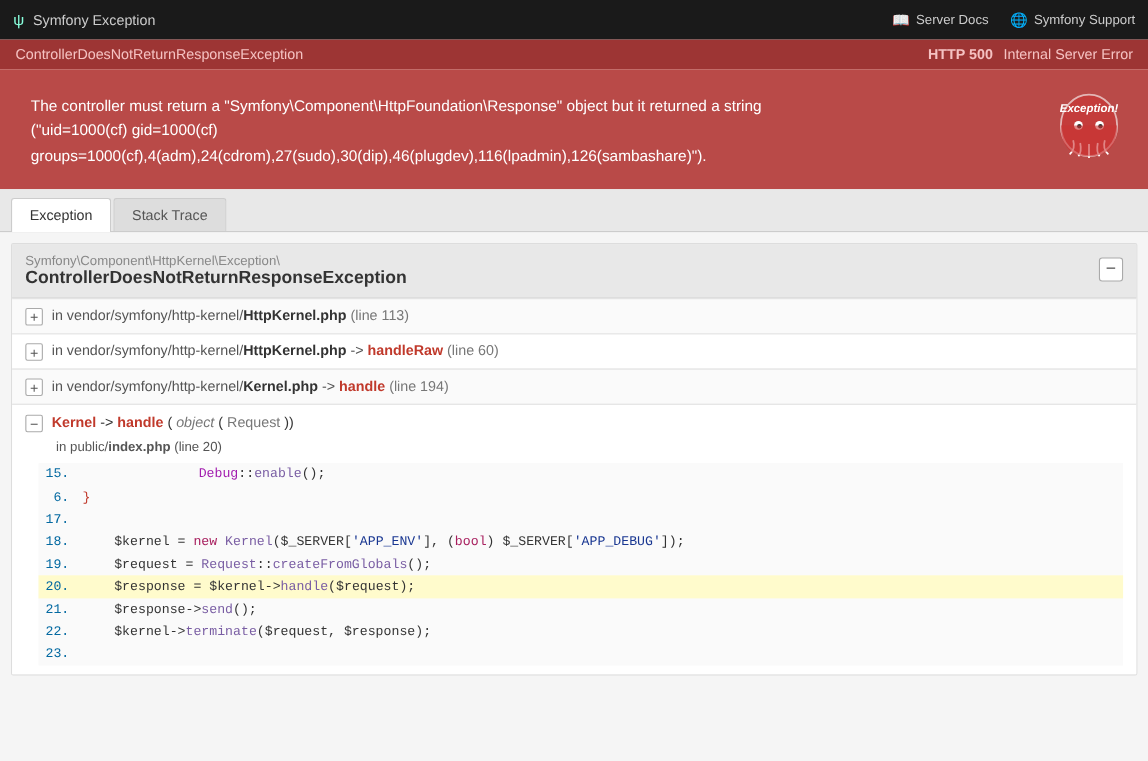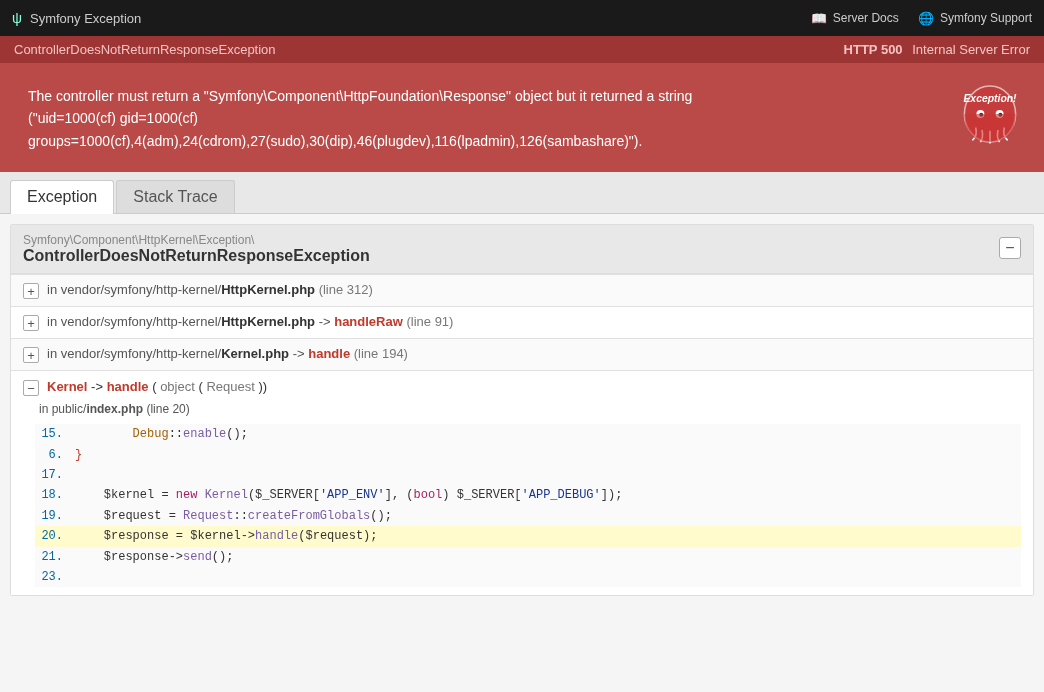--- a/index.html
+++ b/index.html
@@ -73,21 +73,21 @@
     .tabs-bar {
       background: #e8e8e8;
       border-bottom: 1px solid #ccc;
       display: flex;
       padding: 8px 10px 0;
       gap: 2px;
     }
     .tab {
       padding: 7px 16px;
       cursor: pointer;
-      font-size: 16px;
+      font-size: 13px;
       border: 1px solid #ccc;
       border-bottom: none;
       background: #ddd;
       color: #555;
       border-radius: 3px 3px 0 0;
     }
     .tab.active {
       background: #fff;
       color: #333;
       border-color: #ccc;
@@ -212,28 +212,29 @@
     .trace-fn .kernel-link {
       color: #c0392b;
       font-weight: bold;
     }
     .trace-fn .method-name {
       color: #c0392b;
       font-weight: bold;
     }
     .trace-fn .obj-type {
       color: #777;
+      font-style: italic;
     }
     .trace-fn .param-type {
       color: #777;
     }
     .trace-file-info {
       font-size: 12px;
       color: #555;
-      margin-left: 16px;
+      margin-left: 28px;
       margin-bottom: 8px;
     }
     .trace-file-info .file-bold {
       font-weight: bold;
     }
 
     
     .code-block {
       background: #fafafa;
       border: none;
@@ -326,30 +327,30 @@
       <div class="exception-class">Symfony\Component\HttpKernel\Exception\</div>
       <div class="exception-class-name">ControllerDoesNotReturnResponseException</div>
     </div>
     <button class="minus-btn">−</button>
   </div>
 
   <div class="trace-item">
     <div class="plus-btn">+</div>
     <div class="trace-text">
       <span>in vendor/symfony/http-kernel/</span><span class="file-bold">HttpKernel.php</span>
-      <span class="line-info"> (line 312)</span>
+      <span class="line-info"> (line 113)</span>
     </div>
   </div>
 
   <div class="trace-item">
     <div class="plus-btn">+</div>
     <div class="trace-text">
       <span>in vendor/symfony/http-kernel/</span><span class="file-bold">HttpKernel.php</span>
       <span> -&gt; </span><span class="method-link">handleRaw</span>
-      <span class="line-info"> (line 91)</span>
+      <span class="line-info"> (line 60)</span>
     </div>
   </div>
 
   <div class="trace-item">
     <div class="plus-btn">+</div>
     <div class="trace-text">
       <span>in vendor/symfony/http-kernel/</span><span class="file-bold">Kernel.php</span>
       <span> -&gt; </span><span class="method-link">handle</span>
       <span class="line-info"> (line 194)</span>
     </div>
@@ -371,21 +372,21 @@
     </div>
     <div class="trace-file-info">
       <span>in public/</span><span class="file-bold">index.php</span>
       <span> (line 20)</span>
     </div>
 
     <div class="code-block">
 
       <div class="code-line">
         <span class="line-num">15.</span>
-        <span class="line-code">        <span style="color:#a16207;">Debug</span>::<span style="color:#795da3;">enable</span>();</span>
+        <span class="line-code">        <span style="color:#a21caf;margin-left:48px;">Debug</span>::<span style="color:#795da3;">enable</span>();</span>
       </div>
 
       <div class="code-line">
         <span class="line-num">6.</span>
         <span class="line-code"><span style="color:#c0392b;">}</span></span>
       </div>
 
       <div class="code-line">
         <span class="line-num">17.</span>
         <span class="line-code"></span>
@@ -404,20 +405,24 @@
       <div class="code-line highlighted">
         <span class="line-num">20.</span>
         <span class="line-code">    <span style="color:#333;">$response</span> <span style="color:#333;">=</span> <span style="color:#333;">$kernel</span>-&gt;<span style="color:#795da3;">handle</span>(<span style="color:#333;">$request</span>);</span>
       </div>
 
       <div class="code-line">
         <span class="line-num">21.</span>
         <span class="line-code">    <span style="color:#333;">$response</span>-&gt;<span style="color:#795da3;">send</span>();</span>
       </div>
 
+      <div class="code-line">
+        <span class="line-num">22.</span>
+        <span class="line-code">    <span style="color:#333;">$kernel</span>-&gt;<span style="color:#795da3;">terminate</span>(<span style="color:#333;">$request</span>, <span style="color:#333;">$response</span>);</span>
+      </div>
 
       <div class="code-line">
         <span class="line-num">23.</span>
         <span class="line-code"></span>
       </div>
 
     </div>
   </div>
 </div>
 

